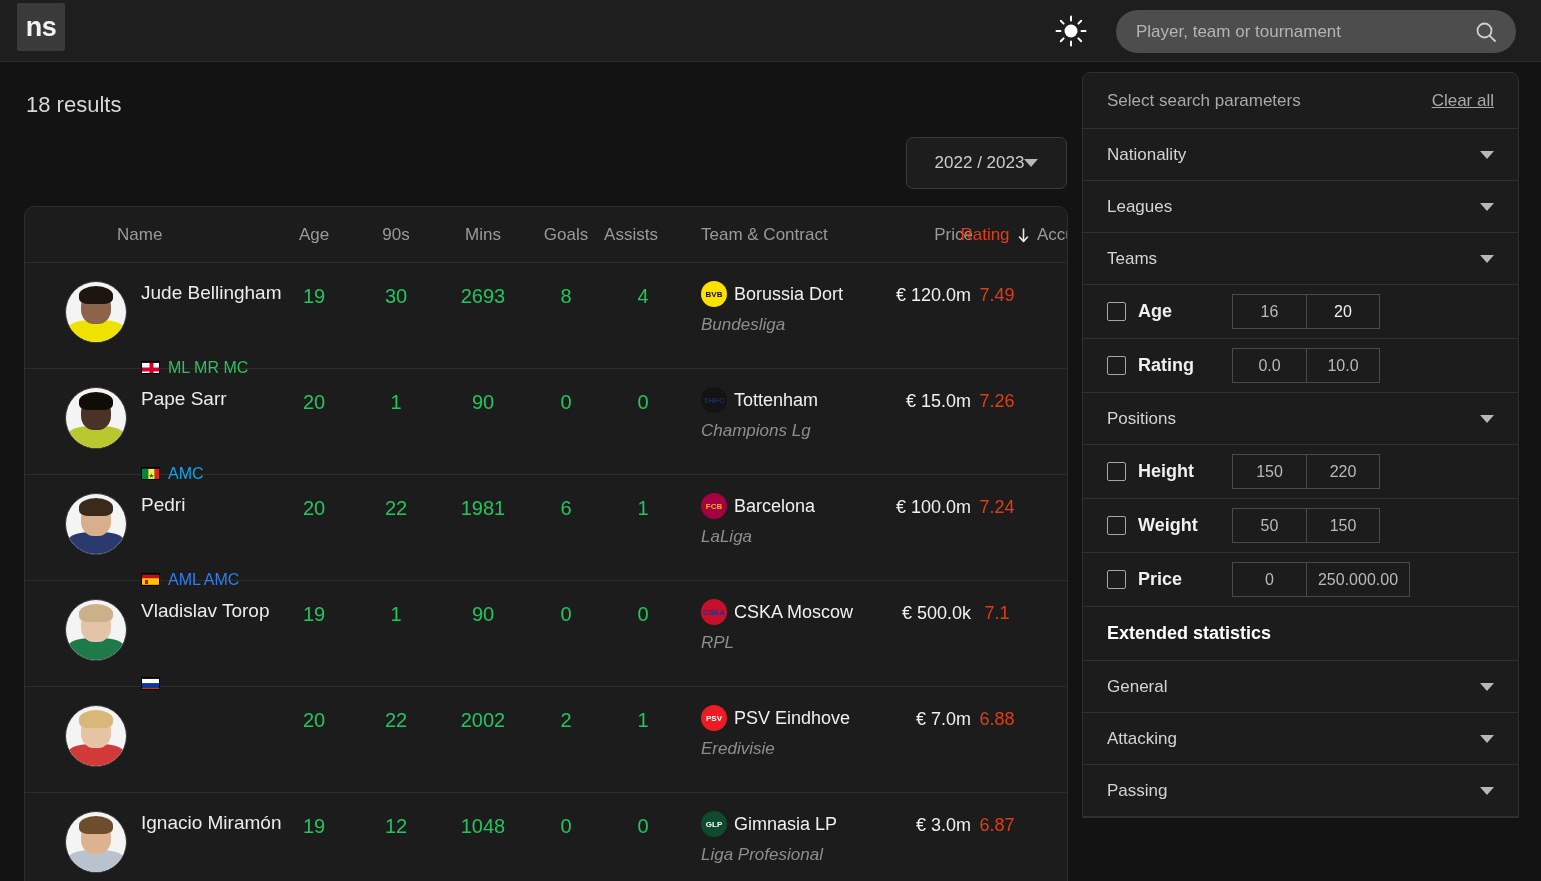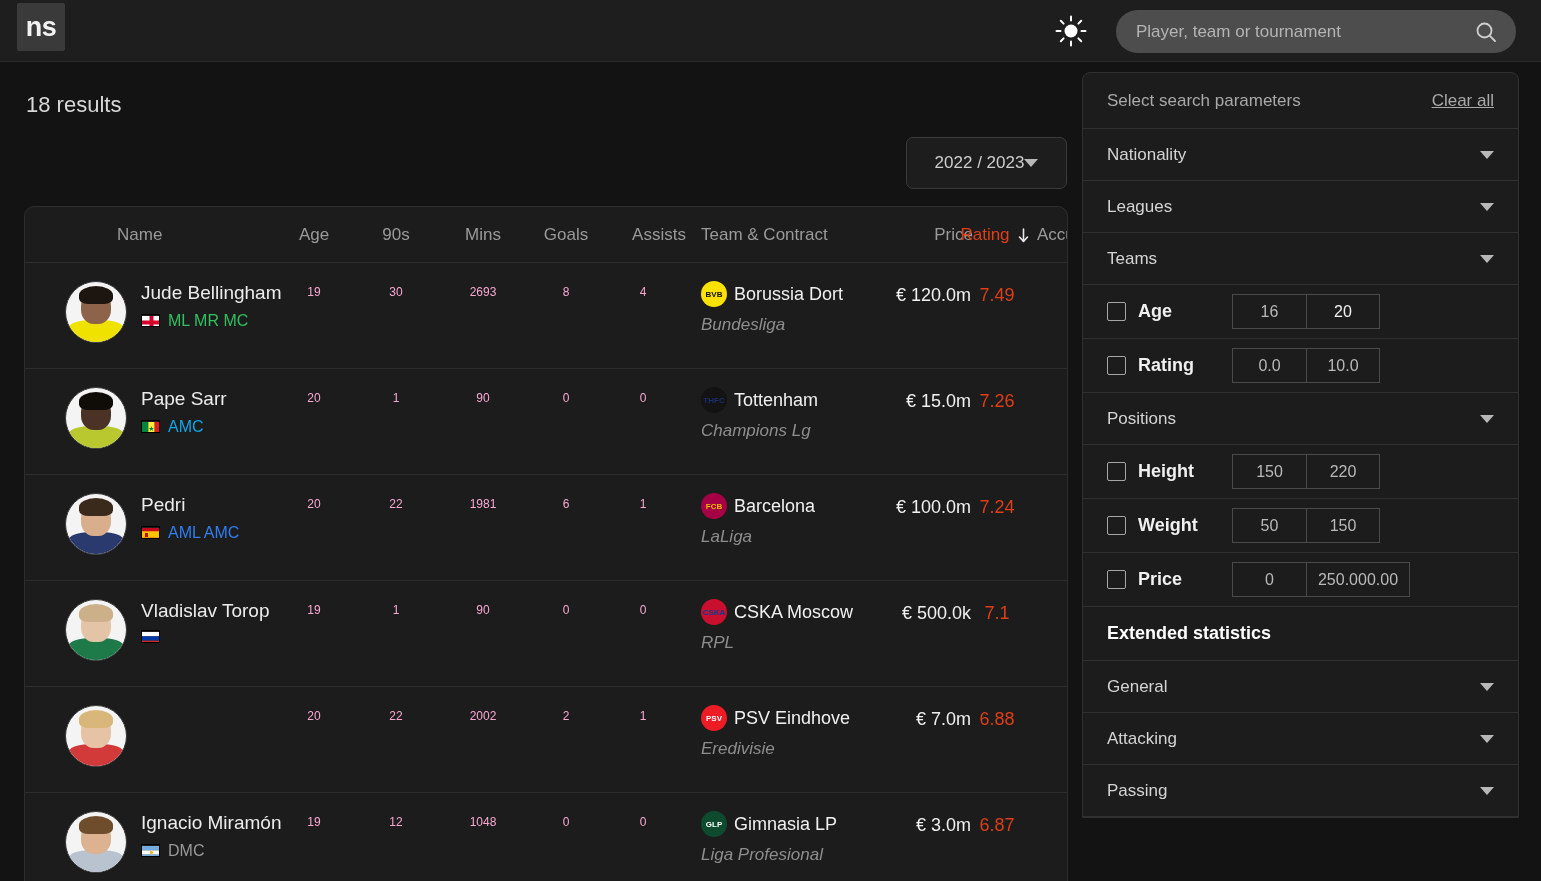--- a/index.html
+++ b/index.html
@@ -94,21 +94,21 @@
     white-space: nowrap;
   }
   .tbody-row { height: 106px; }
 
   
   .c-name   { left: 92px;  }
   .c-age    { left: 258px; width: 62px; justify-content: center; }
   .c-90s    { left: 340px; width: 62px; justify-content: center; }
   .c-mins   { left: 420px; width: 76px; justify-content: center; }
   .c-goals  { left: 510px; width: 62px; justify-content: center; }
-  .c-assists{ left: 596px; width: 76px; justify-content: center; }
+  .c-assists{ left: 568px; width: 76px; justify-content: center; }
   .c-team   { left: 676px; }
   .c-price  { left: 838px; width: 110px; justify-content: flex-end; }
   .c-rating { left: 938px; width: 64px; justify-content: center; }
   .c-acc    { left: 1012px; }
 
   .th.sorted { color: #de3f16; }
   #sort-arrow { margin-left: 7px; display: flex; }
 
   
   .avatar {
@@ -140,32 +140,32 @@
 
   
   .name-cell {
     position: absolute; left: 116px;
     display: flex; flex-direction: column; gap: 6px;
   }
   .pname {
     font-size: 19px; color: #ececec; line-height: 1.3;
     max-width: 150px;
   }
-  .pmeta { display: flex; align-items: center; gap: 8px; }
+  .pmeta { display: flex; align-items: center; gap: 8px; margin-top: 47px; }
   .flag {
     width: 19px; height: 13px; flex: none;
     border: 1px solid #000;
     position: relative; overflow: hidden;
   }
   .pos { font-size: 16px; white-space: nowrap; }
 
   
   .stat {
     position: absolute;
-    font-size: 12px; color: #f9a8d4;
+    font-size: 20px; color: #22c55e;
     text-align: center;
   }
   .s-age    { left: 258px; width: 62px; }
   .s-90s    { left: 340px; width: 62px; }
   .s-mins   { left: 420px; width: 76px; }
   .s-goals  { left: 510px; width: 62px; }
   .s-assists{ left: 580px; width: 76px; }
 
   
   .team-cell {

